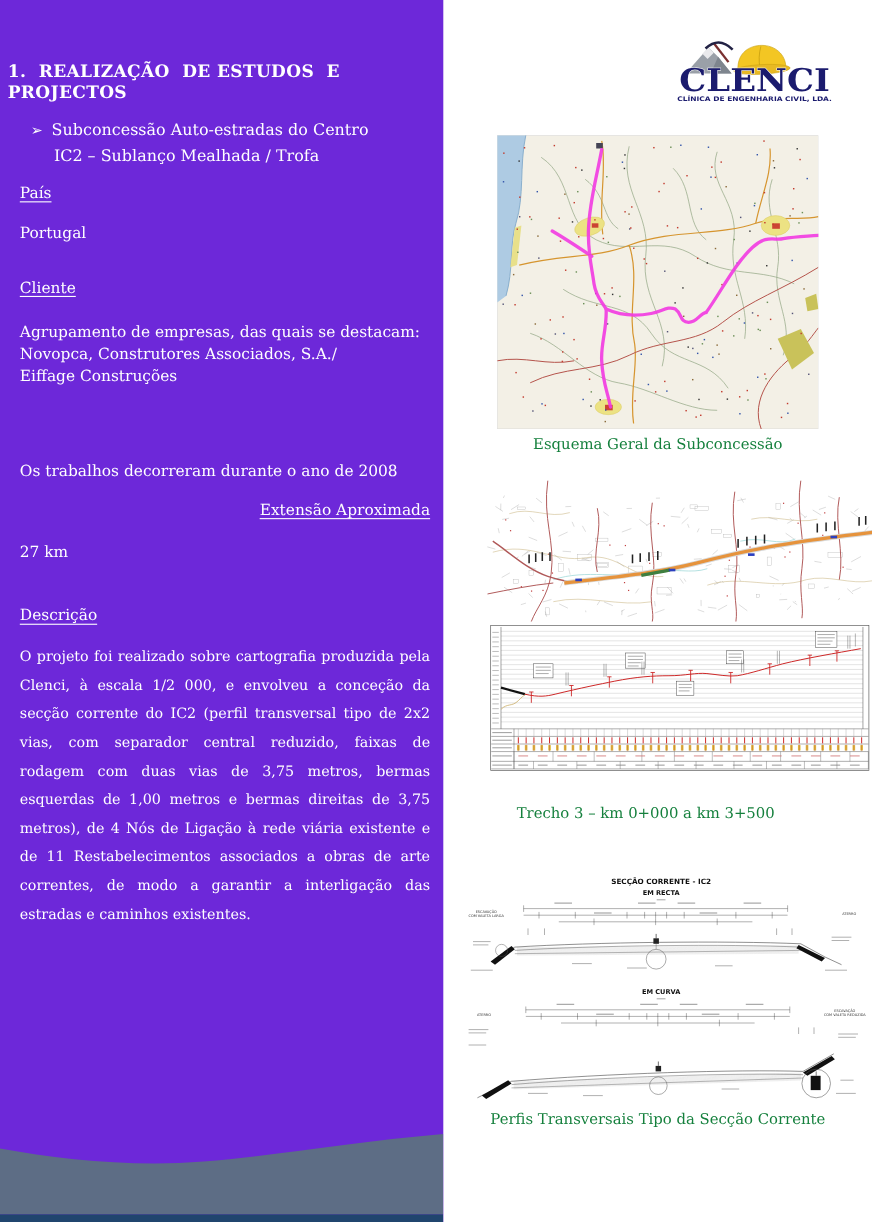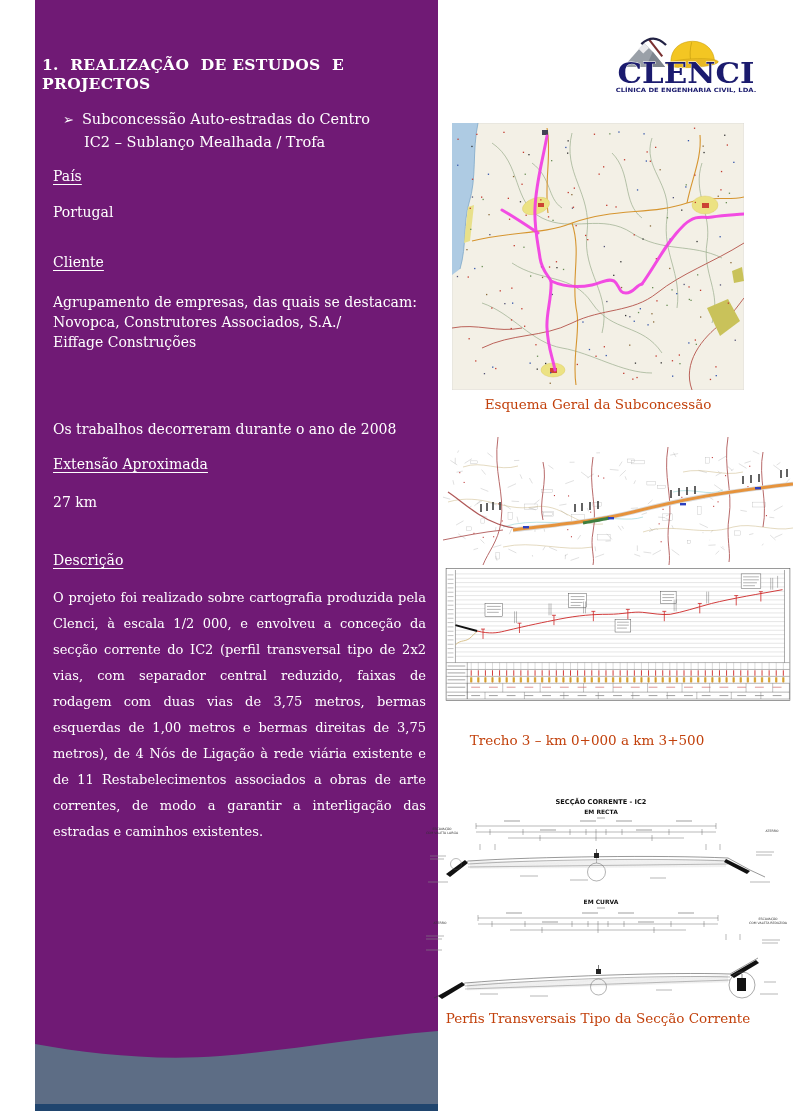--- a/index.html
+++ b/index.html
@@ -1,29 +1,29 @@
 <!DOCTYPE html>
 <html><head>
 <meta charset="utf-8">
 <style>
   html,body{margin:0;padding:0;background:#ffffff;}
   .page{position:relative;width:793px;height:1111px;background:#ffffff;overflow:hidden;
         font-family:"DejaVu Serif","Liberation Serif",serif;}
   
-  .panel{position:absolute;left:0;top:0;width:403px;height:1111px;background:#701a75;color:#ffffff;margin-left:35px;}
+  .panel{position:absolute;left:0;top:0;width:403px;height:1111px;background:#6d28d9;color:#ffffff;}
   .panel .abs{position:absolute;left:18px;right:12px;}
   .panel-title{left:7px !important;font-size:15.5px;font-weight:bold;letter-spacing:.3px;white-space:pre-wrap;}
   .bullet-row{left:28px !important;font-size:14.5px;line-height:22px;}
   .bullet-arrow{font-family:"DejaVu Sans","Liberation Sans",sans-serif;font-size:13px;margin-right:8px;}
   .bullet-l2{padding-left:21px;}
   .h-underline{font-size:14px;text-decoration:underline;text-underline-offset:3px;}
   .body-text{font-size:14px;line-height:20px;white-space:pre-line;}
   .desc-text{font-size:13px;line-height:26px;text-align:justify;}
   
-  .figure-caption{position:absolute;font-size:13.5px;color:#c2410c;text-align:center;}
+  .figure-caption{position:absolute;font-size:13.5px;color:#15803d;text-align:center;}
   .fig{position:absolute;}
   svg text{font-family:"DejaVu Sans","Liberation Sans",sans-serif;}
   .logo-word{font-family:"DejaVu Serif","Liberation Serif",serif;font-weight:bold;}
 </style>
 </head>
 <body>
 
 <div class="page">
 
   <div class="panel">
@@ -37,21 +37,21 @@
     <div class="abs body-text" style="top:202px;">Portugal</div>
     <div class="abs h-underline" style="top:168px;">País</div>
 
     <div class="abs h-underline" style="top:254px;">Cliente</div>
     <div class="abs body-text" style="top:292px;">Agrupamento de empresas,  das quais se destacam:
 Novopca, Construtores Associados, S.A./
 Eiffage Construções</div>
 
     <div class="abs body-text" style="top:419px;">Os trabalhos decorreram  durante o ano de 2008</div>
 
-    <div class="abs h-underline" style="top:456px;">Extensão Aproximada</div>
+    <div class="abs h-underline" style="top:456px;text-align:right;">Extensão Aproximada</div>
     <div class="abs body-text" style="top:492px;">27 km</div>
 
     <div class="abs h-underline" style="top:552px;">Descrição</div>
     <div class="abs desc-text" style="top:585px;">O projeto foi realizado sobre cartografia produzida pela Clenci, à escala 1/2 000, e envolveu a conceção da secção corrente do IC2 (perfil transversal tipo de 2x2 vias, com separador central reduzido, faixas de rodagem com duas vias de 3,75 metros, bermas esquerdas de 1,00 metros e bermas direitas de 3,75 metros), de 4 Nós de Ligação à rede viária existente e de 11 Restabelecimentos associados a obras de arte correntes, de modo a garantir a interligação das estradas e caminhos existentes.</div>
 
     <svg style="position:absolute;left:0;top:1030px;" width="403" height="81" viewBox="0 0 403 81">
       <path d="M0,14 C55,24 120,31 185,26 C250,21 320,8 403,1 L403,74 L0,74 Z" fill="#5d6d85"></path>
       <rect x="0" y="74" width="403" height="7" fill="#20456e"></rect>
     </svg>
   </div>

